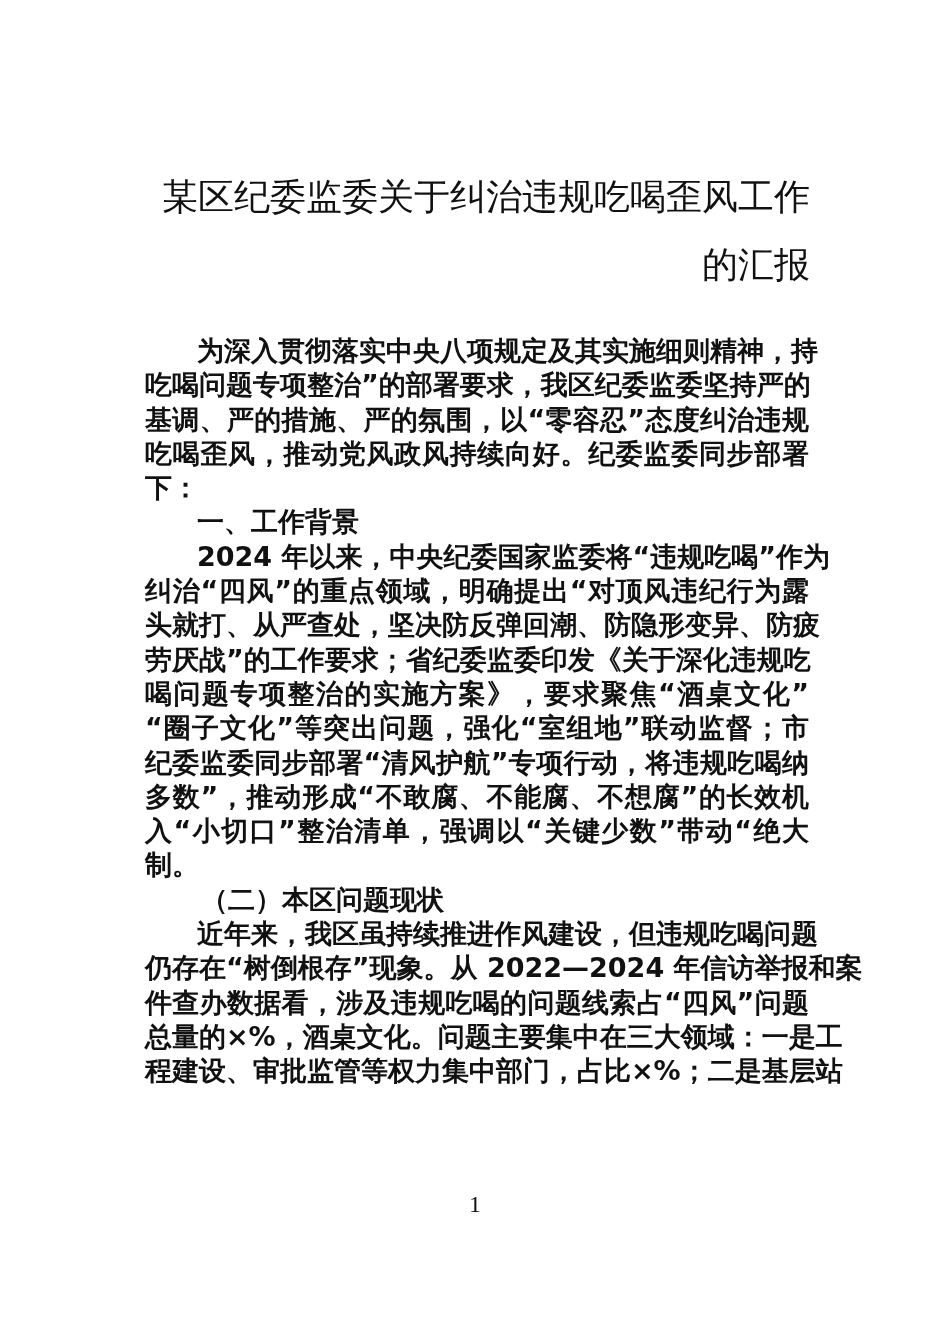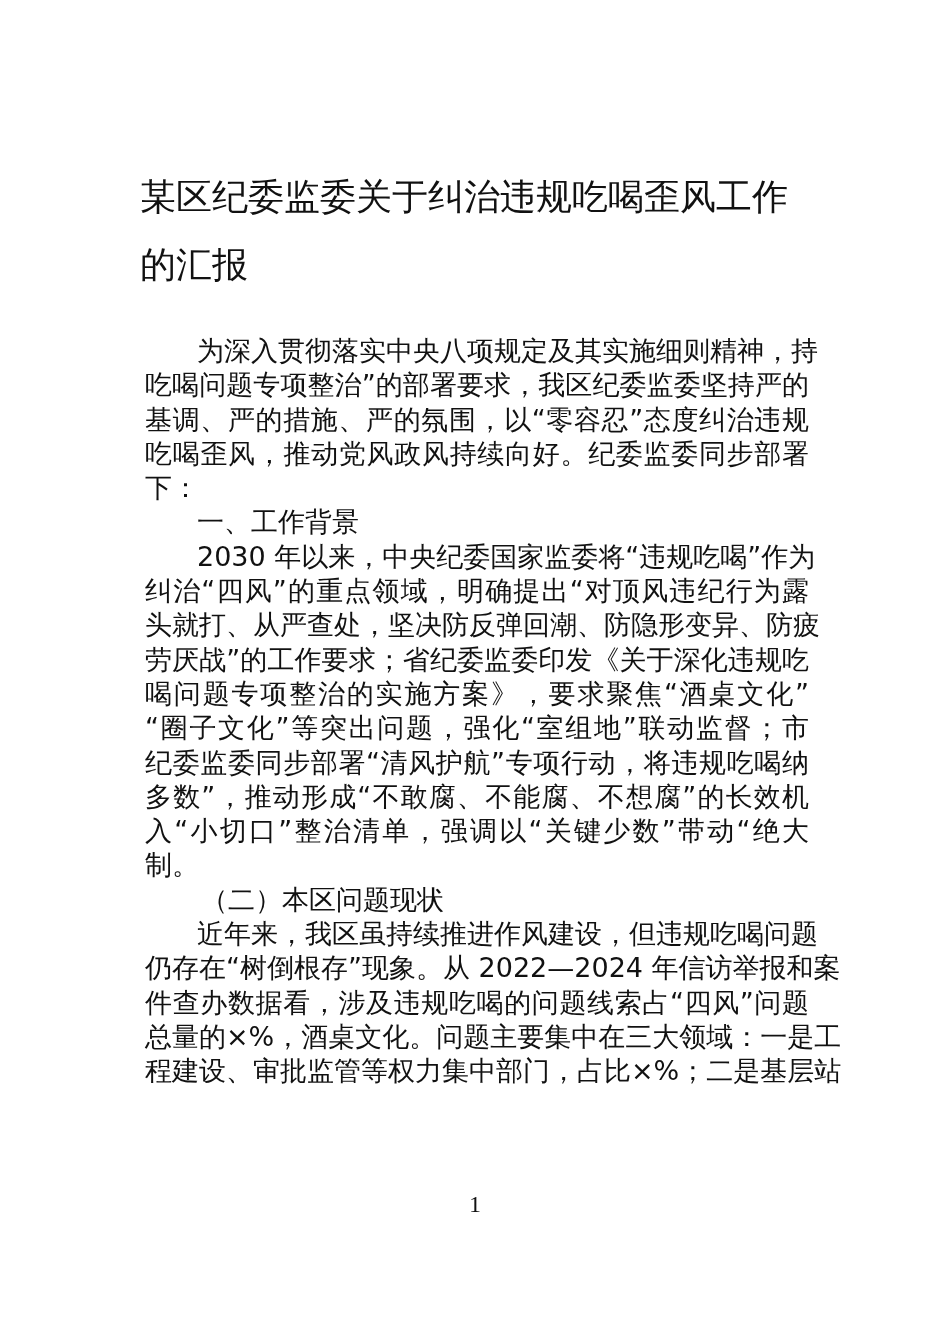--- a/index.html
+++ b/index.html
@@ -19,37 +19,38 @@
       position: absolute;
       left: 0; top: 0;
       width: 950px;
       height: 1344px;
       background: #ffffff;
     }
     .title {
       position: absolute;
       left: 140px;
       width: 670px;
-      text-align: left;
+      text-align: right;
       font-size: 36px;
       line-height: 44px;
       font-weight: normal;
       letter-spacing: 0px;
       margin: 0;
     }
     .title-line1 { top: 175px; }
     .title-line2 { top: 243px; }
     .body {
       position: absolute;
       left: 145px;
       top: 334px;
       width: 664px;
       font-size: 27px;
       line-height: 34.3px;
       letter-spacing: 0px;
+      font-weight: bold;
     }
     .line {
       display: block;
       white-space: nowrap;
       height: 34.3px;
       text-align: justify;
       text-align-last: justify;
     }
     .line.last {
       text-align-last: left;
@@ -83,21 +84,21 @@
       <span class="line">吃喝问题专项整治”的部署要求，我区纪委监委坚持严的</span>
       <span class="line">基调、严的措施、严的氛围，以“零容忍”态度纠治违规</span>
       <span class="line">吃喝歪风，推动党风政风持续向好。纪委监委同步部署</span>
       <span class="line last">下：</span>
     </div>
 
     <span class="line last indent-h2">一、工作背景</span>
 
 
     <div>
-      <span class="line indent">2030 年以来，中央纪委国家监委将“违规吃喝”作为</span>
+      <span class="line indent">2024 年以来，中央纪委国家监委将“违规吃喝”作为</span>
       <span class="line">纠治“四风”的重点领域，明确提出“对顶风违纪行为露</span>
       <span class="line">头就打、从严查处，坚决防反弹回潮、防隐形变异、防疲</span>
       <span class="line">劳厌战”的工作要求；省纪委监委印发《关于深化违规吃</span>
       <span class="line">喝问题专项整治的实施方案》，要求聚焦“酒桌文化”</span>
       <span class="line">“圈子文化”等突出问题，强化“室组地”联动监督；市</span>
       <span class="line">纪委监委同步部署“清风护航”专项行动，将违规吃喝纳</span>
       <span class="line">多数”，推动形成“不敢腐、不能腐、不想腐”的长效机</span>
       <span class="line">入“小切口”整治清单，强调以“关键少数”带动“绝大</span>
       <span class="line last">制。</span>
     </div>

